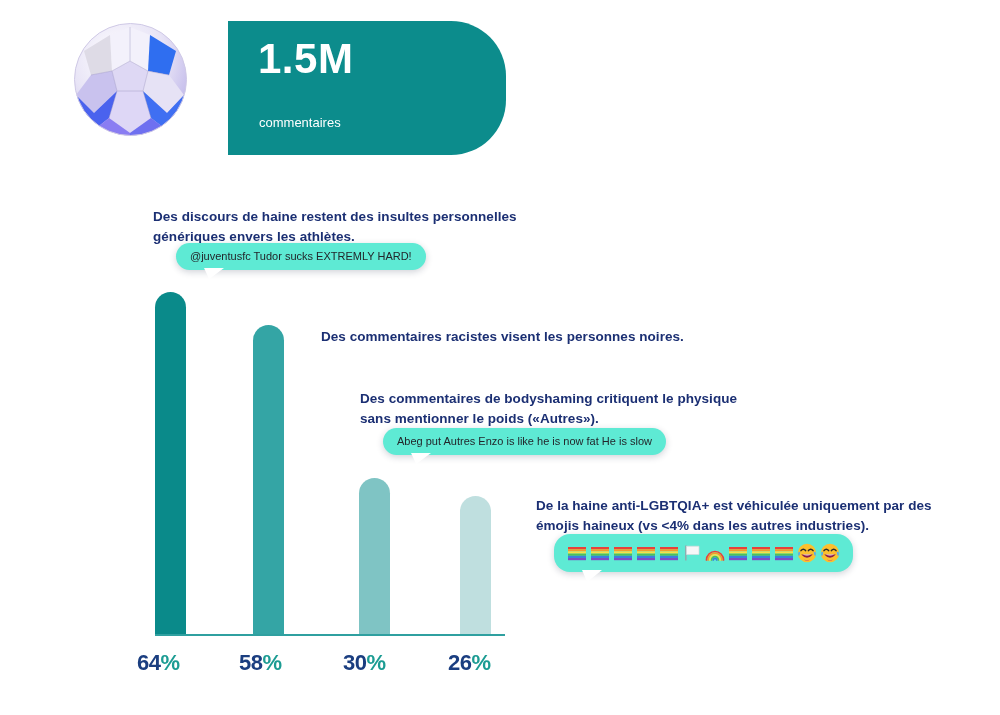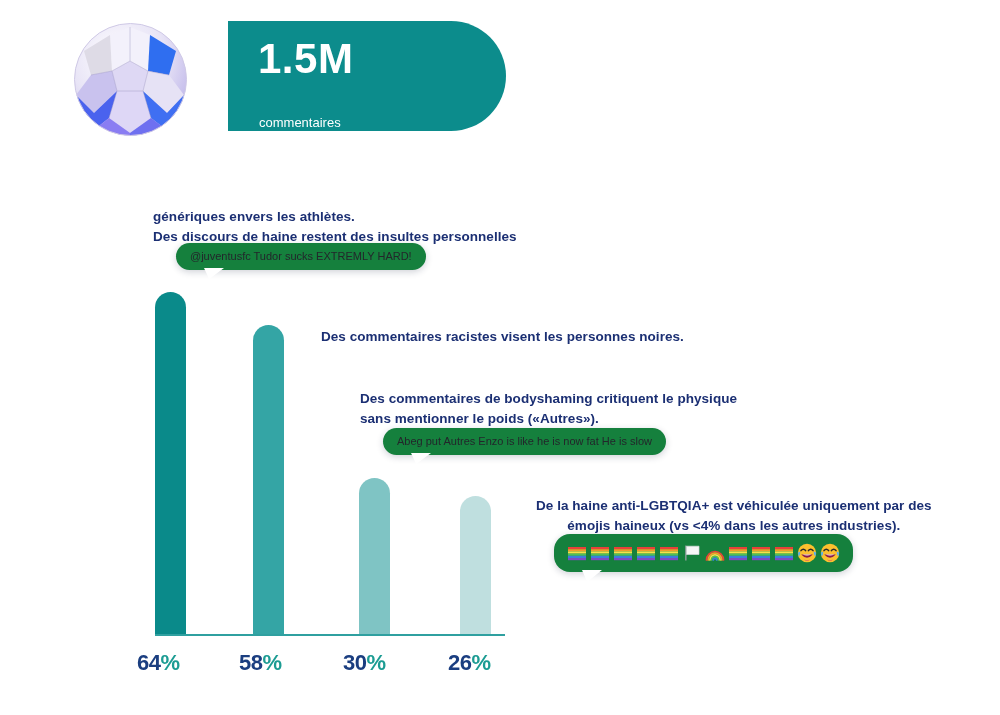--- a/index.html
+++ b/index.html
@@ -22,21 +22,21 @@
   #ball-figure {
     position: absolute;
     left: 72px; top: 21px;
     width: 117px; height: 117px;
   }
   #ball-figure svg { display: block; width: 117px; height: 117px; }
 
   #stat-badge {
     position: absolute;
     left: 228px; top: 21px;
-    width: 278px; height: 110px;
+    width: 278px; height: 134px;
     background: #0C8C8C;
     border-radius: 0 55px 55px 0;
     color: #ffffff;
   }
   #stat-value {
     position: absolute;
     left: 30px; top: 17px;
     font-size: 42px;
     font-weight: 700;
     letter-spacing: 0.5px;
@@ -82,21 +82,21 @@
     color: #1B2F73;
     font-size: 13.5px;
     font-weight: 700;
     line-height: 1.45;
     letter-spacing: 0.05px;
   }
 
   
   .bubble {
     position: absolute;
-    background: #15803d;
+    background: #5eead4;
     border-radius: 16px;
     box-shadow: 0 2px 7px rgba(20,30,60,0.20);
     color: #23262b;
     font-size: 11px;
     line-height: 1;
     display: flex;
     align-items: center;
     padding: 0 14px;
     box-sizing: border-box;
     white-space: nowrap;
@@ -188,22 +188,22 @@
     <span>58</span><span class="sym">%</span>
   </div>
   <div class="pct" style="left:343px;text-align:right;">
     <span>30</span><span class="sym">%</span>
   </div>
   <div class="pct" style="left:448px;">
     <span>26</span><span class="sym">%</span>
   </div>
 
   <div class="ann" style="left:153px; top:207px;">
+    <div>Des discours de haine restent des insultes personnelles</div>
     <div>génériques envers les athlètes.</div>
-    <div>Des discours de haine restent des insultes personnelles</div>
   </div>
 
   <div class="bubble" id="bubble-1">
     <span>@juventusfc Tudor sucks EXTREMLY HARD!</span>
     <span class="tail"></span>
   </div>
 
   <div class="ann" style="left:360px; top:389px;">
     <div>Des commentaires de bodyshaming critiquent le physique</div>
     <div>sans mentionner le poids («Autres»).</div>
@@ -211,21 +211,21 @@
 
   <div class="ann" style="left:321px; top:327px;">
     <div>Des commentaires racistes visent les personnes noires.</div>
   </div>
 
   <div class="bubble" id="bubble-3">
     <span>Abeg put Autres Enzo is like he is now fat He is slow</span>
     <span class="tail"></span>
   </div>
 
-  <div class="ann" style="left:536px; top:496px;text-align:center;">
+  <div class="ann" style="left:536px; top:496px;">
     <div>De la haine anti-LGBTQIA+ est véhiculée uniquement par des</div>
     <div>émojis haineux (vs &lt;4% dans les autres industries).</div>
   </div>
 
   <div class="bubble" id="bubble-4">
     <span id="emoji-strip">
       <svg class="emoji" viewBox="0 0 22 22">
           <g>
             <rect x="2" y="5" width="18" height="2.2" fill="#e8413a"></rect>
             <rect x="2" y="7.2" width="18" height="2.2" fill="#f59b2a"></rect>

